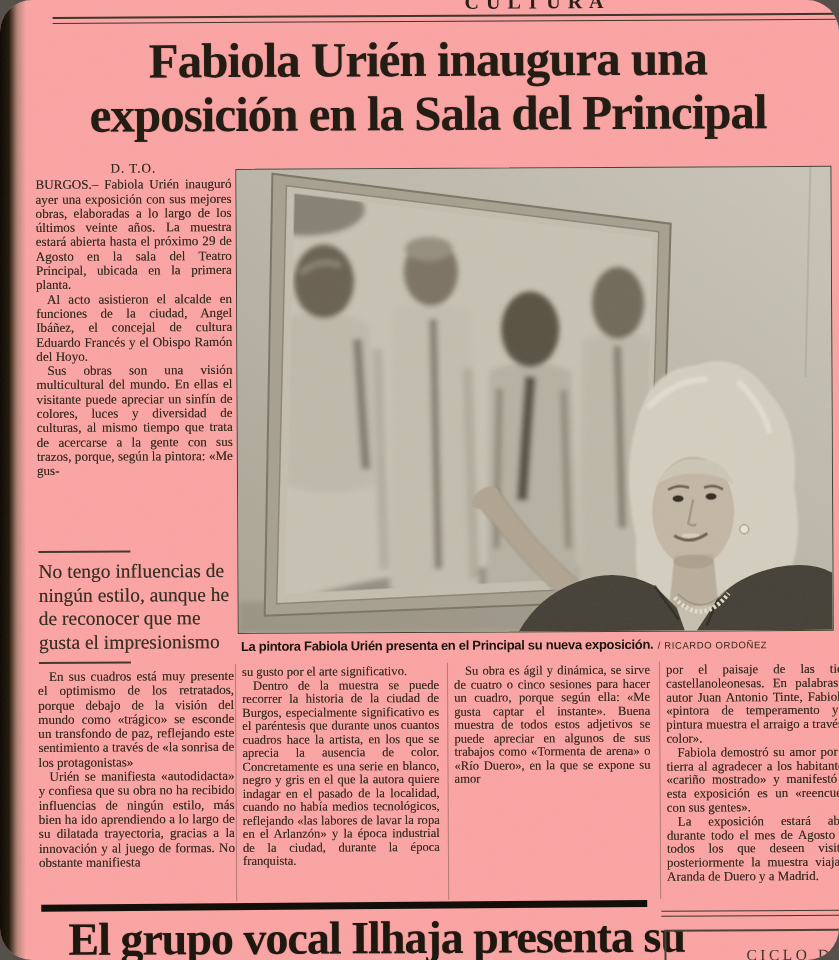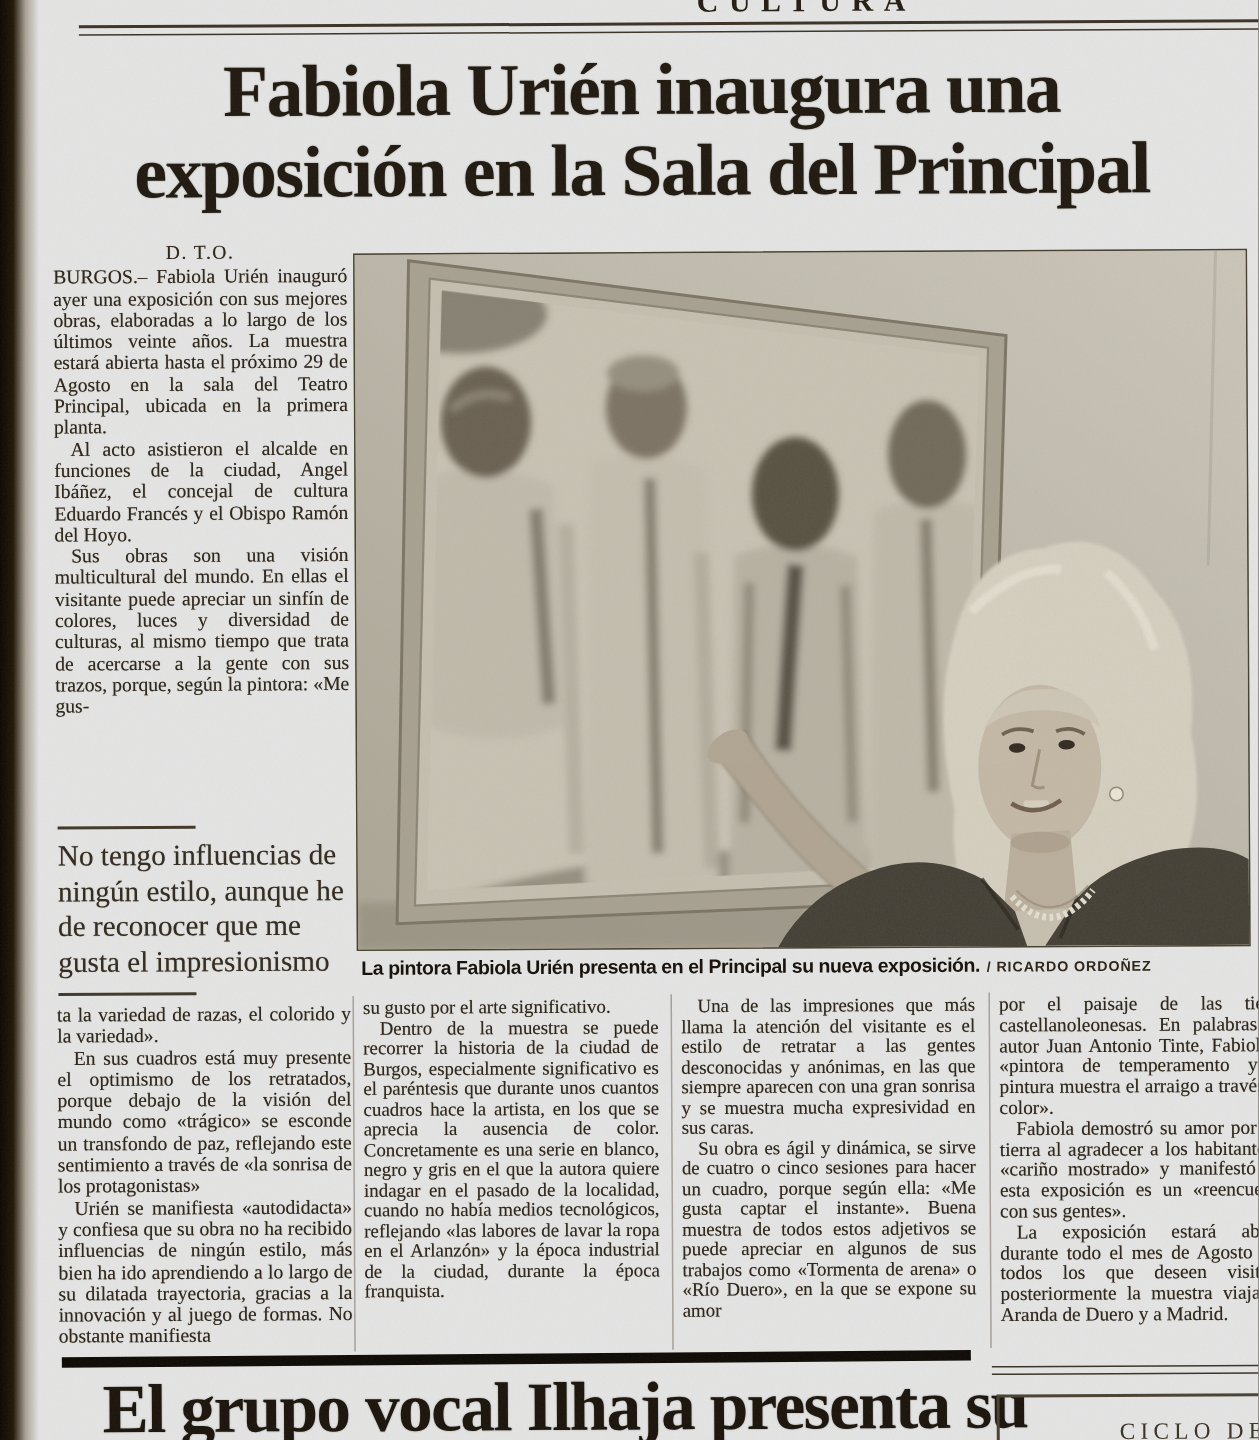--- a/index.html
+++ b/index.html
@@ -3,23 +3,24 @@
 <meta charset="utf-8">
 <style>
   html,body{margin:0;padding:0;background:#55504a;}
   .page{
     position:relative; width:839px; height:960px; overflow:hidden;
     background:
       radial-gradient(ellipse at 88% 6%, rgba(238,233,221,.50), transparent 55%),
       radial-gradient(ellipse at 0% 102%, rgba(35,26,14,.42), transparent 52%),
       radial-gradient(ellipse at 100% 60%, rgba(228,223,211,.28), transparent 55%),
       linear-gradient(100deg,#a carbon,#b5ad9d 45%,#c4beaf 80%,#cbc5b7);
-    background-color:#e5e5e5;
+    background-color:#fca5a5;
     font-family:"Liberation Serif", serif;
     color:#2b2317;
+    border-radius:32px;
   }
   .sheet{position:absolute; inset:0; transform:rotate(-0.3deg); transform-origin:50% 50%;}
   .spine{
     position:absolute; left:0; top:0; width:26px; height:960px; z-index:6;
     background:linear-gradient(90deg,#0d0803 0,#221809 34%,rgba(115,100,76,.5) 66%,rgba(115,100,76,0) 100%);
   }
   .masthead{
     position:absolute; left:240px; top:-9px; width:600px; text-align:center;
     font-weight:bold; font-size:20px; letter-spacing:7px; color:#241d13;
   }
@@ -52,21 +53,21 @@
   }
   .photo{
     position:absolute; left:237px; top:168px; width:594px; height:463px;
     border:1px solid #48402f; box-sizing:content-box; background:#bfbaad;
   }
   .caption{
     position:absolute; left:240px; top:636px; width:596px;
     font-family:"Liberation Sans", sans-serif; color:#16100a;
   }
   .caption .cap-main{font-weight:bold; font-size:13px; letter-spacing:-.3px;}
-  .caption .cap-credit{font-size:9.5px; letter-spacing:.6px; color:#2a2316;font-weight:bold;}
+  .caption .cap-credit{font-size:9.5px; letter-spacing:.6px; color:#2a2316;}
   .vdiv{position:absolute; width:1px; top:663px; height:237px; background:rgba(62,52,38,.38);}
   .vdiv.d1{left:234px;} .vdiv.d2{left:446px;} .vdiv.d3{left:658px;}
   .thick-rule{
     position:absolute; left:39px; top:902px; width:606px; height:7px;
     background:#0e0a06; transform:rotate(-.15deg);
   }
   .next-headline{
     position:absolute; left:66px; top:911px; white-space:nowrap;
     font-weight:bold; font-size:46px; letter-spacing:-1px; color:#1b140c;
     text-shadow:0 0 1px rgba(27,20,12,.5);
@@ -103,21 +104,20 @@
       <p class="ind">Sus obras son una visión multicultural del mundo. En ellas el visitante puede apreciar un sinfín de colores, luces y diversidad de culturas, al mismo tiempo que trata de acercarse a la gente con sus trazos, porque, según la pintora: «Me gus-</p>
     </div>
 
     <div class="pullquote">
       <div class="pq-rule"></div>
       <div class="pq-text">No tengo influencias de ningún estilo, aunque he de reconocer que me gusta el impresionismo</div>
       <div class="pq-rule"></div>
     </div>
 
     <div class="col c1bot">
-      <p>ta la variedad de razas, el colorido y la variedad».</p>
       <p class="ind">En sus cuadros está muy presente el optimismo de los retratados, porque debajo de la visión del mundo como «trágico» se esconde un transfondo de paz, reflejando este sentimiento a través de «la sonrisa de los protagonistas»</p>
       <p class="ind">Urién se manifiesta «autodidacta» y confiesa que su obra no ha recibido influencias de ningún estilo, más bien ha ido aprendiendo a lo largo de su dilatada trayectoria, gracias a la innovación y al juego de formas. No obstante manifiesta</p>
     </div>
 
     <figure class="photo" style="margin:0">
       <svg width="594" height="463" viewBox="0 0 594 463">
         <defs>
           <linearGradient id="wall" x1="0" y1="1" x2="1" y2="0">
             <stop offset="0" stop-color="#aba695"></stop>
             <stop offset=".55" stop-color="#bfbaad"></stop>
@@ -210,21 +210,20 @@
     <div class="vdiv d1"></div>
     <div class="vdiv d2"></div>
     <div class="vdiv d3"></div>
 
     <div class="col c2">
       <p>su gusto por el arte significativo.</p>
       <p class="ind">Dentro de la muestra se puede recorrer la historia de la ciudad de Burgos, especialmente significativo es el paréntesis que durante unos cuantos cuadros hace la artista, en los que se aprecia la ausencia de color. Concretamente es una serie en blanco, negro y gris en el que la autora quiere indagar en el pasado de la localidad, cuando no había medios tecnológicos, reflejando «las labores de lavar la ropa en el Arlanzón» y la época industrial de la ciudad, durante la época franquista.</p>
     </div>
 
     <div class="col c3">
-      <p class="ind">Una de las impresiones que más llama la atención del visitante es el estilo de retratar a las gentes desconocidas y anónimas, en las que siempre aparecen con una gran sonrisa y se muestra mucha expresividad en sus caras.</p>
       <p class="ind">Su obra es ágil y dinámica, se sirve de cuatro o cinco sesiones para hacer un cuadro, porque según ella: «Me gusta captar el instante». Buena muestra de todos estos adjetivos se puede apreciar en algunos de sus trabajos como «Tormenta de arena» o «Río Duero», en la que se expone su amor</p>
     </div>
 
     <div class="col c4">
       <p>por el paisaje de las tierras castellanoleonesas. En palabras del autor Juan Antonio Tinte, Fabiola es «pintora de temperamento y su pintura muestra el arraigo a través del color».</p>
       <p class="ind">Fabiola demostró su amor por esta tierra al agradecer a los habitantes el «cariño mostrado» y manifestó que esta exposición es un «reencuentro con sus gentes».</p>
       <p class="ind">La exposición estará abierta durante todo el mes de Agosto para todos los que deseen visitarla, posteriormente la muestra viajará a Aranda de Duero y a Madrid.</p>
     </div>
 
     <div class="thick-rule"></div>

